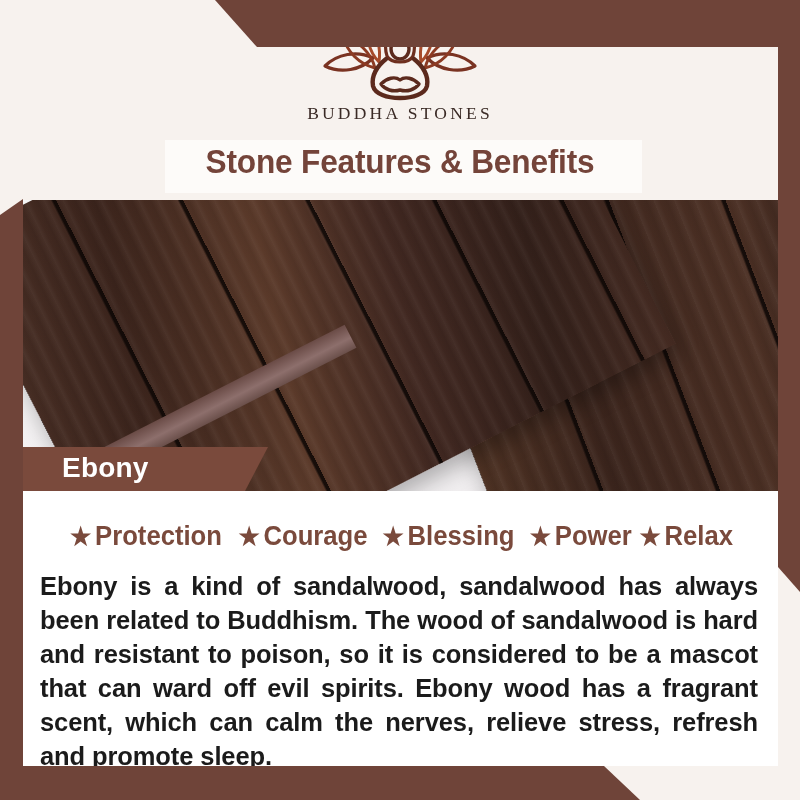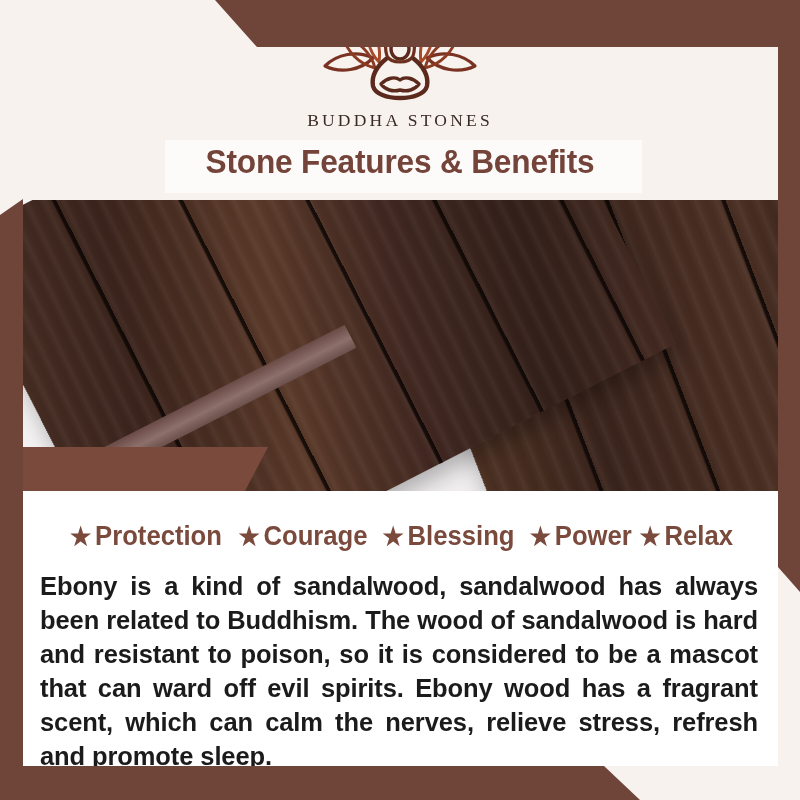--- a/index.html
+++ b/index.html
@@ -88,21 +88,21 @@
     left: 0;
     top: 14px;
     width: 800px;
     text-align: center;
   }
   .logo-mark {
     display: block;
     margin: 0 auto;
   }
   .logo-word {
-    margin-top: 8px;
+    margin-top: 1px;
     font-family: "Liberation Serif", serif;
     font-size: 17.5px;
     letter-spacing: 3.2px;
     color: #3a2a25;
     text-align: center;
   }
 
   .title-band {
     position: absolute;
     left: 165px;
@@ -317,20 +317,21 @@
   </div>
 
   <div class="photo">
     <div class="photo-bg"></div>
     <div class="slab-b"></div>
     <div class="slab-a"></div>
     <div class="slab-edge"></div>
   </div>
 
   <div class="name-band"></div>
+  <div class="name-text">Ebony</div>
 
   <div class="benefits">
     <span class="benefit">
       <span class="star">★</span>
       <span>Protection</span>
     </span>
     <span class="benefit">
       <span class="star">★</span>
       <span>Courage</span>
     </span>

